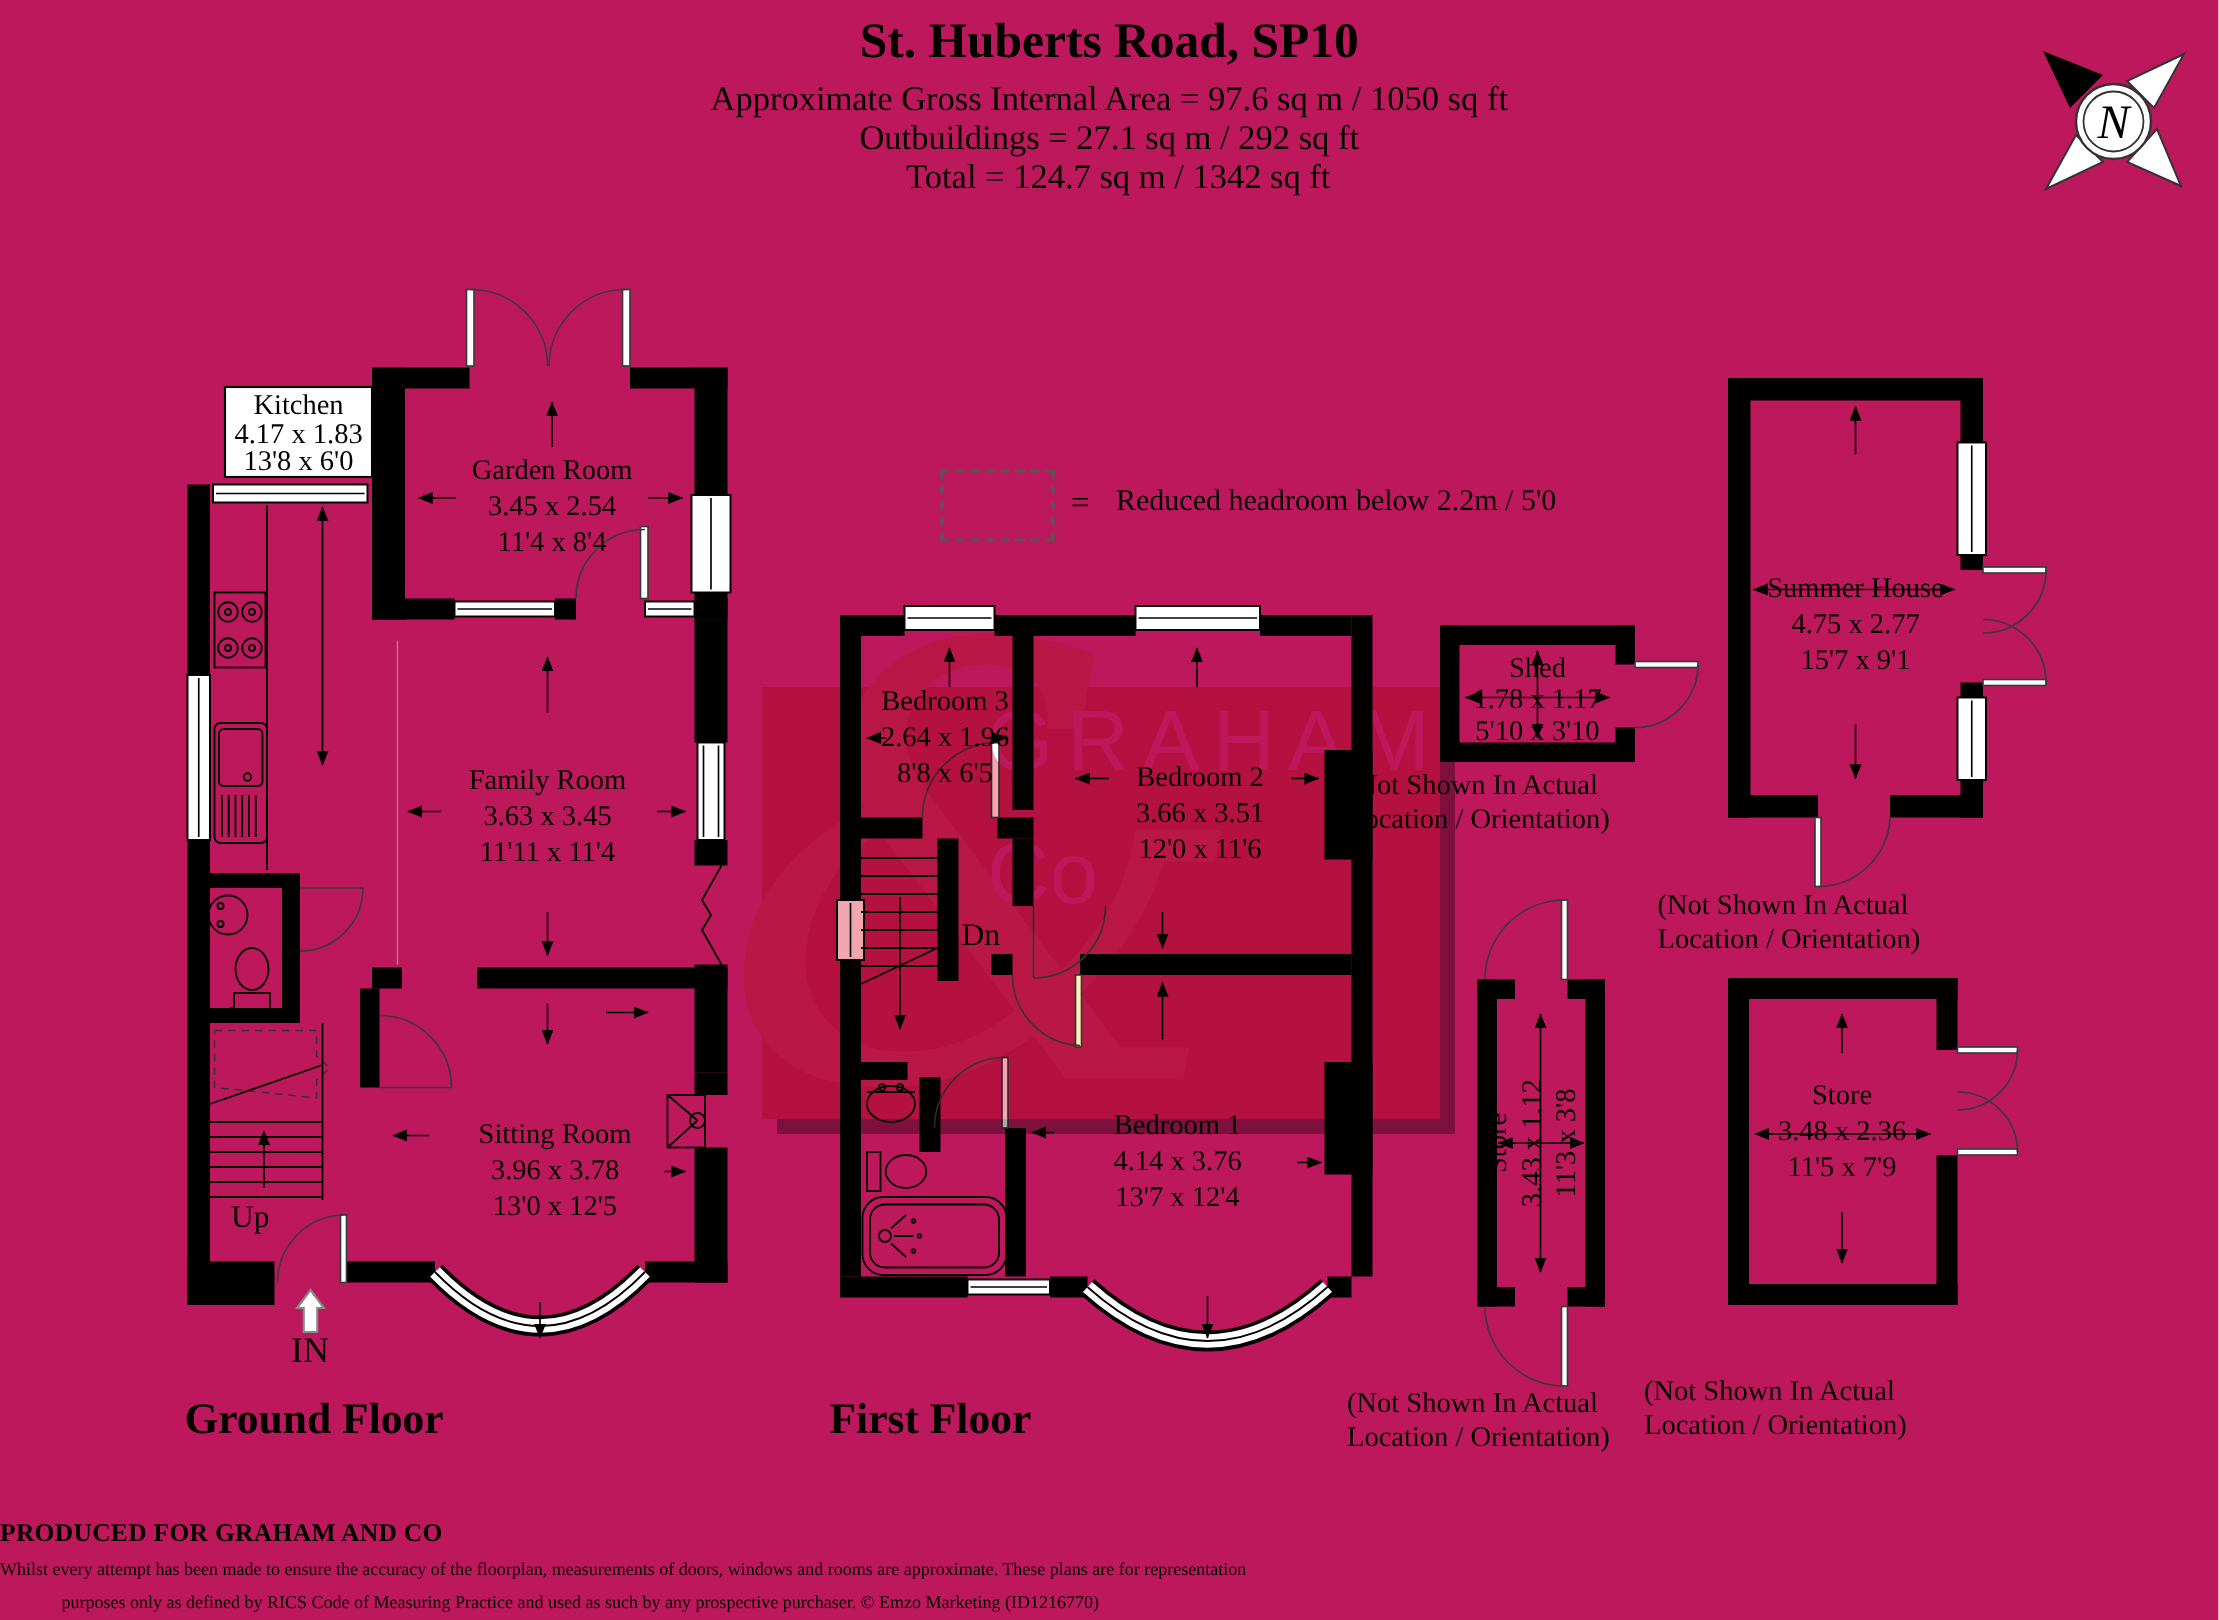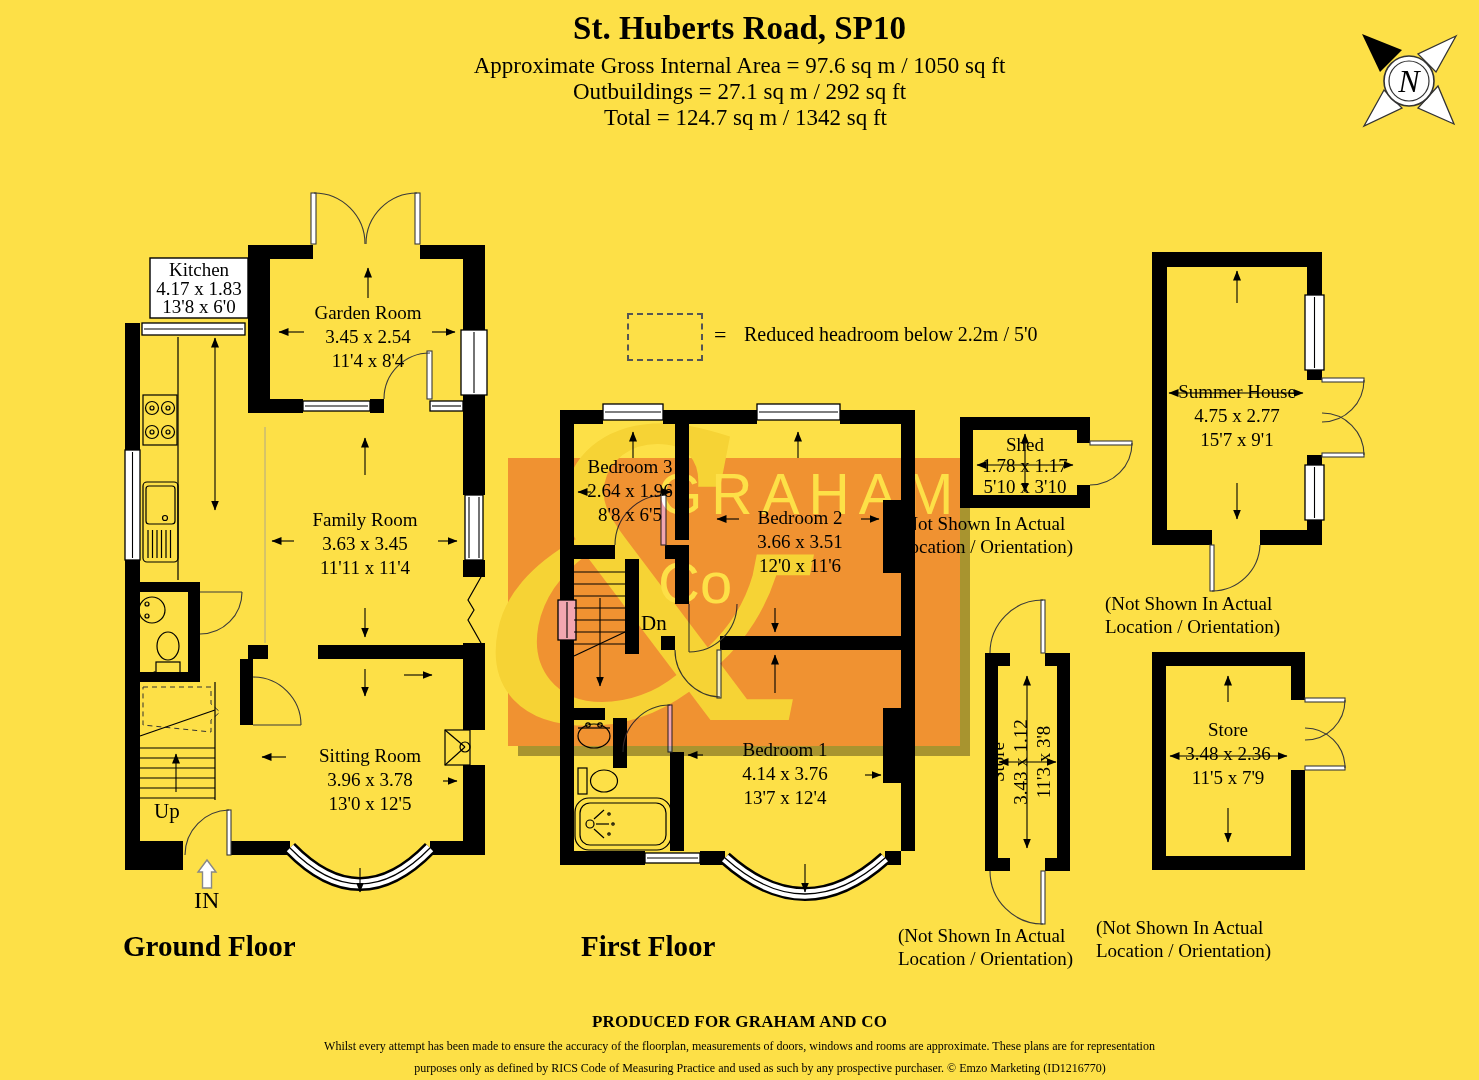--- a/index.html
+++ b/index.html
@@ -1,32 +1,32 @@
 <!DOCTYPE html>
 <html><head>
 <meta charset="utf-8">
 <style>
   html,body{margin:0;padding:0;background:#fff;}
-  #page{position:relative;width:1479px;height:1080px;background:#fde047;overflow:hidden;
+  #page{position:relative;width:1479px;height:1080px;background:#be185d;overflow:hidden;
         font-family:"Liberation Serif",serif;color:#000;}
   .abs{position:absolute;}
   
   #hdr{left:0;top:10px;width:100%;text-align:center;}
   #hdr h1{margin:0;font-size:33px;font-weight:bold;}
   #hdr .sub{font-size:23px;line-height:26px;margin-top:6px;}
   
   #legendbox{left:627px;top:313px;width:72px;height:44px;border:2px dashed #555;}
   #legendeq{left:714px;top:322px;font-size:22px;}
   #legendtx{left:744px;top:323px;font-size:20px;}
   
   .floorlabel{font-size:29px;font-weight:bold;}
   
   .note{font-size:19px;line-height:23px;text-align:left;}
   
-  #footer{left:0;top:1012px;width:100%;text-align:center;}
+  #footer{left:0;top:1012px;width:100%;text-align:left;}
   #footer .p1{font-size:17px;font-weight:bold;letter-spacing:.2px;}
   #footer .p2{font-size:12px;line-height:22px;margin-top:3px;}
   
   #wm{left:508px;top:458px;width:452px;height:288px;background:#f2a6b0;
       mix-blend-mode:multiply;box-shadow:10px 10px 0 #a9a9a9;overflow:visible;}
   #wm .amp{position:absolute;left:-28px;top:-76px;font-family:"DejaVu Serif",serif;
       font-style:italic;font-size:400px;line-height:1;color:#f8f1bd;}
   #wm .w1{position:absolute;left:150px;top:8px;font-family:"Liberation Sans",sans-serif;
       font-size:57px;color:#ffffff;letter-spacing:9px;line-height:1;}
   #wm .w2{position:absolute;left:150px;top:96px;font-family:"Liberation Sans",sans-serif;
@@ -440,21 +440,21 @@
   <div class="abs note" style="left:898px;top:924px;width:265px;">
     <div>(Not Shown In Actual</div>
       <div>Location / Orientation)</div>
   </div>
   <div class="abs note" style="left:1096px;top:916px;width:265px;">
     <div>(Not Shown In Actual</div>
       <div>Location / Orientation)</div>
   </div>
 
   <div class="abs floorlabel" style="left:123px;top:930px;">Ground Floor</div>
-  <div class="abs floorlabel" style="left:553px;top:930px;margin-left:28px;">First Floor</div>
+  <div class="abs floorlabel" style="left:553px;top:930px;">First Floor</div>
 
   <div class="abs" id="footer">
     <div class="p1">PRODUCED FOR GRAHAM AND CO</div>
     <div class="p2">Whilst every attempt has been made to ensure the accuracy of the floorplan, measurements of doors, windows and rooms are approximate. These plans are for representation</div>
     <div class="p2" style="margin-top:0;padding-left:41px;">purposes only as defined by RICS Code of Measuring Practice and used as such by any prospective purchaser. © Emzo Marketing (ID1216770)</div>
   </div>
 
 </div>
 
 </body></html>

